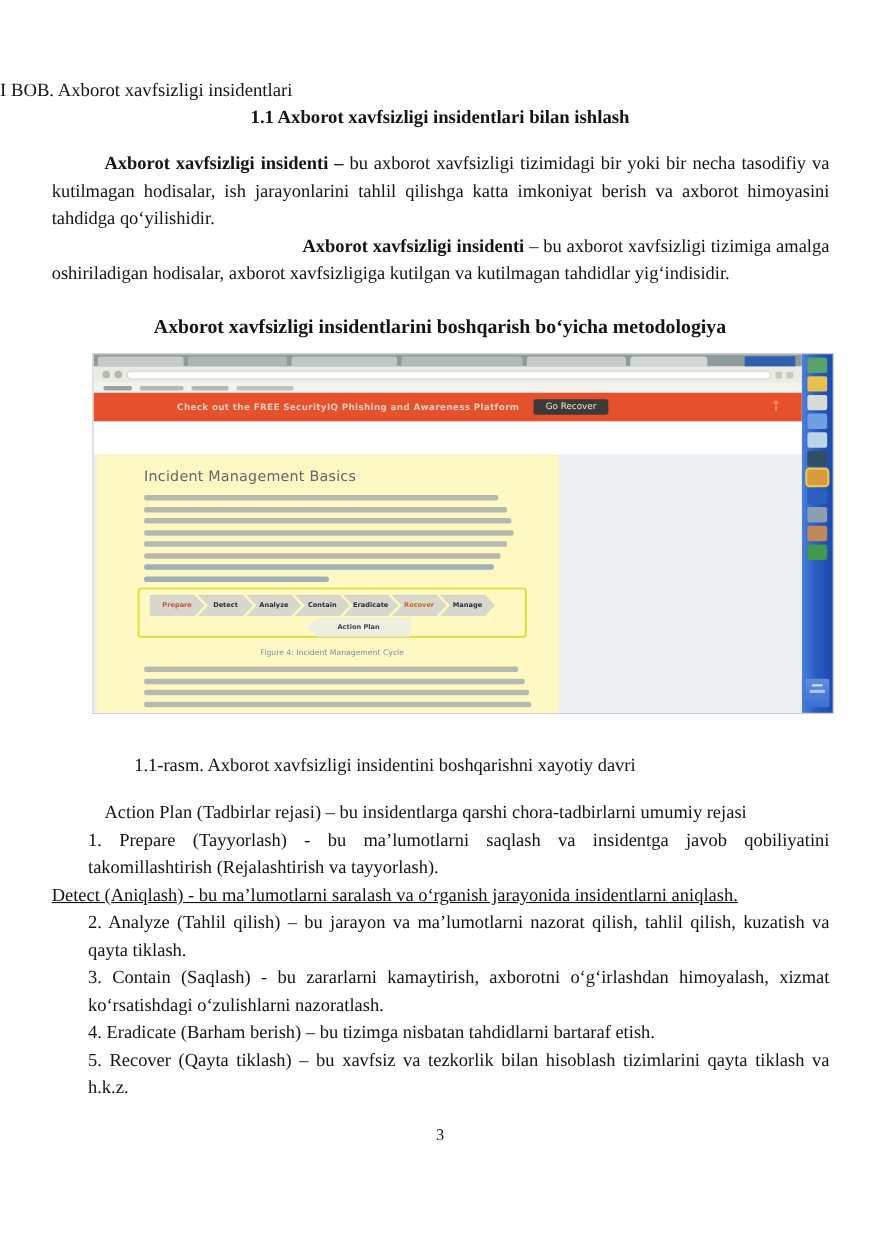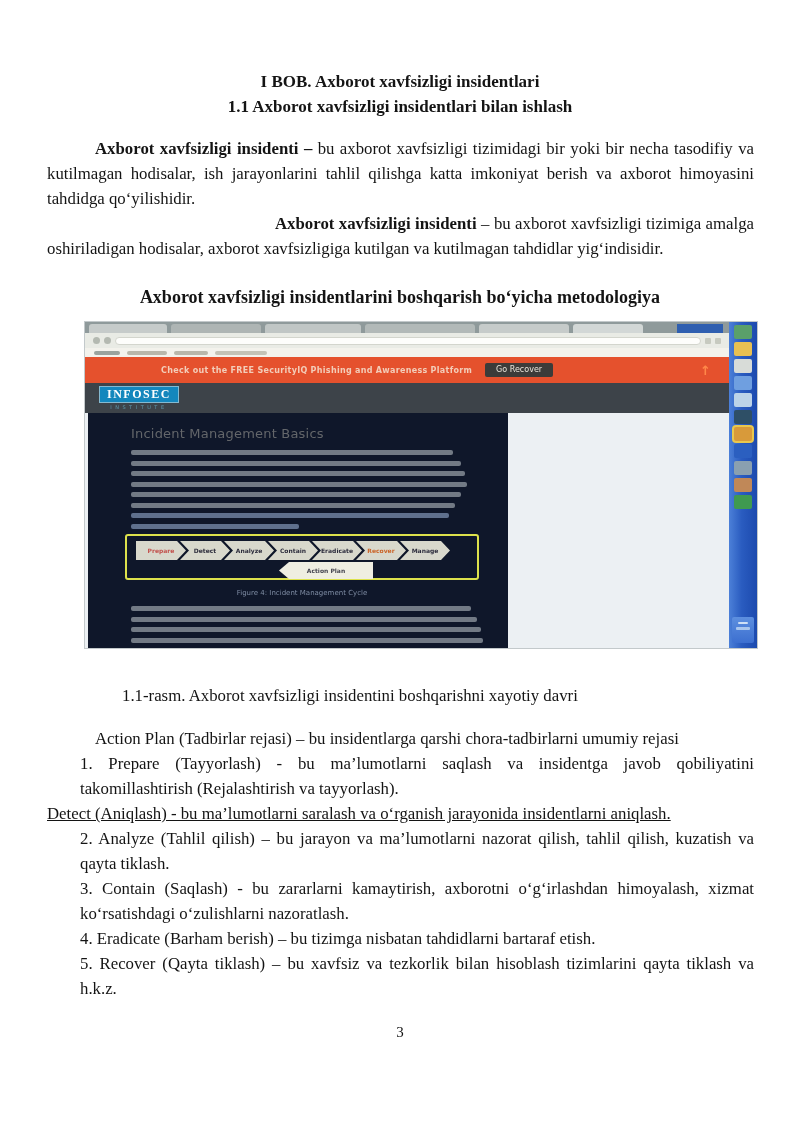--- a/index.html
+++ b/index.html
@@ -4,22 +4,22 @@
 <style>
   * { box-sizing: border-box; }
   html,body { margin:0; padding:0; }
   body {
     width:800px; height:1131px; background:#ffffff;
     font-family:"Liberation Serif", serif; color:#141414;
   }
   .page { position:relative; width:800px; height:1131px; overflow:hidden; background:#fff; }
 
   
-  .h1 { position:absolute; top:72px; left:0; width:100%; text-align:center;
-        font-size:17px; font-weight:bold; }
+  .h1 { position:absolute; top:72px; left:0; width:100%; text-align:left;
+        font-size:17px; font-weight:normal; }
   .h2 { position:absolute; top:97px; left:0; width:100%; text-align:center;
         font-size:17px; font-weight:bold; }
   .para { position:absolute; left:47px; width:707px; margin:0;
           font-size:16.8px; line-height:25px; text-align:justify; }
   .p1 { top:136px; text-indent:48px; }
   .p2 { top:211px; text-indent:228px; }
   .subhead { position:absolute; top:287px; left:0; width:100%; text-align:center;
              font-size:18px; font-weight:bold; margin:0; }
   .figcap-doc { position:absolute; top:686px; left:122px; margin:0; font-size:16.8px; }
   .bodytext { position:absolute; top:726px; left:47px; width:707px;
@@ -65,21 +65,21 @@
   .logo-main { background:#1487bd; border:1px solid #85b9d0; color:#fff;
                font-weight:bold; font-size:12px; letter-spacing:1.5px;
                padding:0 7px; line-height:15px; font-family:"Liberation Serif", serif;
                filter:blur(.3px); }
   .logo-sub { color:#5d98ac; font-size:5px; letter-spacing:3.5px; margin-top:1px;
               font-family:"DejaVu Sans", sans-serif; }
 
   .content { position:absolute; top:91px; left:0; width:644px; height:235px;
              background:#ecf0f3; }
   .card { position:absolute; left:3px; top:0; width:420px; height:235px;
-          background:#0f172a; }
+          background:#fef9c3; }
   .wtitle { margin:13px 0 9px 43px; font-family:"DejaVu Sans", sans-serif;
             font-size:13px; color:#63666a; letter-spacing:.2px; filter:blur(.35px); }
   .blur-block { margin-left:43px; }
   .bl { height:5px; border-radius:2px; background:#99a1a8; opacity:.72;
         filter:blur(.5px); margin-bottom:5.5px; }
   .bl.link { background:#7e93b4; }
 
   .cycle { position:relative; margin:4px 0 0 37px; width:354px; height:46px;
            border:2px solid #dde24c; border-radius:3px; }
   .steps { position:absolute; left:9px; top:5px; display:flex; }
@@ -157,26 +157,20 @@
         <span class="chip" style="width:34px;"></span>
         <span class="chip" style="width:52px;background:#c4c2b6;"></span>
       </div>
 
       <div class="banner">
         <span class="banner-text">Check out the FREE SecurityIQ Phishing and Awareness Platform</span>
         <span class="go-btn">Go Recover</span>
         <span class="up-arrow">↑</span>
       </div>
 
-      <div class="sitehead">
-        <div class="logo">
-          <div class="logo-main">INFOSEC</div>
-          <div class="logo-sub">INSTITUTE</div>
-        </div>
-      </div>
 
       <div class="content">
         <div class="card">
           <div class="wtitle">Incident Management Basics</div>
 
           <div class="blur-block">
             <div class="bl" style="width:322px;"></div>
             <div class="bl" style="width:330px;"></div>
             <div class="bl" style="width:334px;"></div>
             <div class="bl" style="width:336px;"></div>

